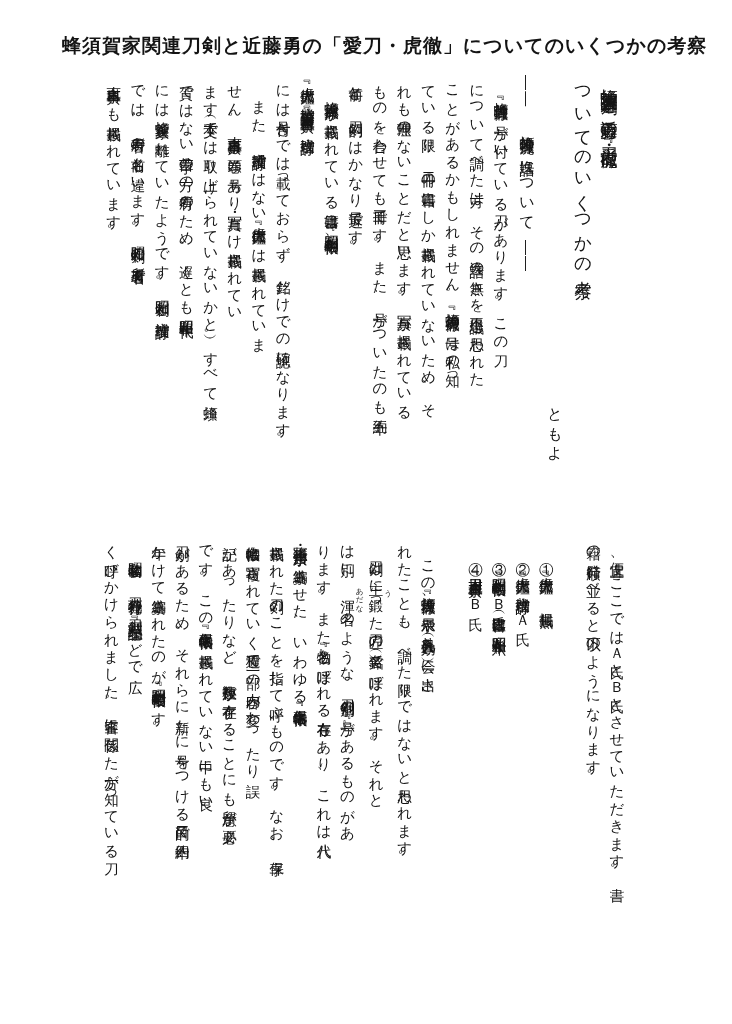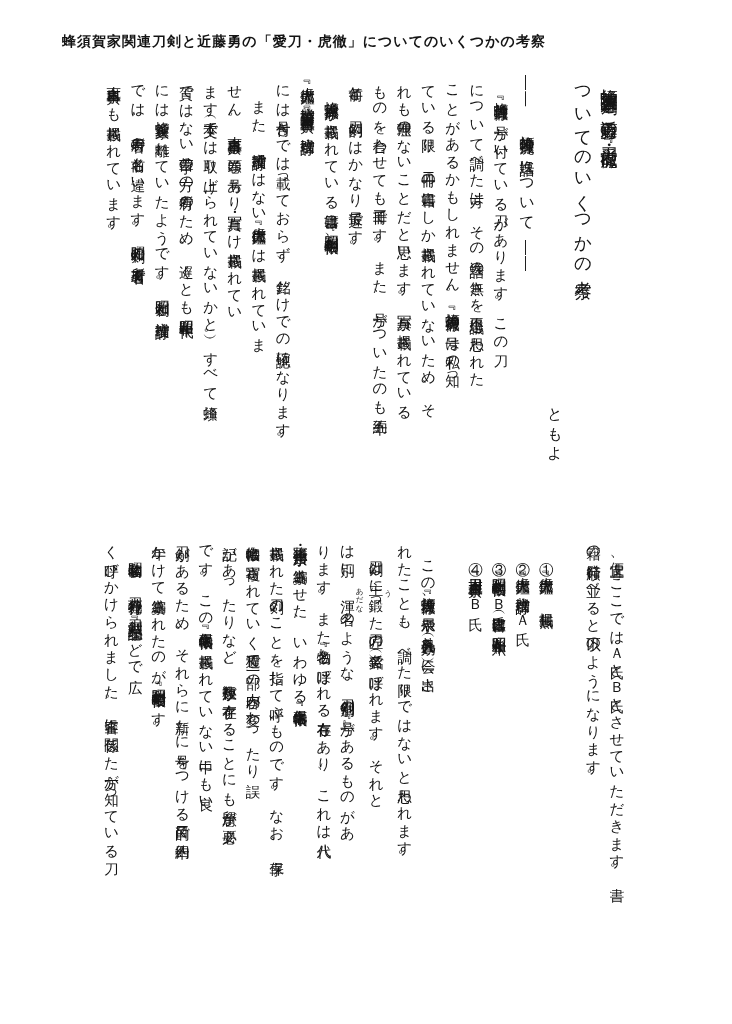--- a/index.html
+++ b/index.html
@@ -14,21 +14,21 @@
     background:#ffffff;
     color:#141414;
     overflow:hidden;
   }
   
   .running-header{
     position:absolute;
     left:62px;top:33px;
     font-family:"DejaVu Sans","Liberation Sans",sans-serif;
     font-weight:bold;
-    font-size:14px;
+    font-size:19px;
     letter-spacing:1px;
     white-space:nowrap;
   }
   
   .vsec{
     position:absolute;
     writing-mode:vertical-rl;
     text-orientation:mixed;
     white-space:nowrap;
   }

